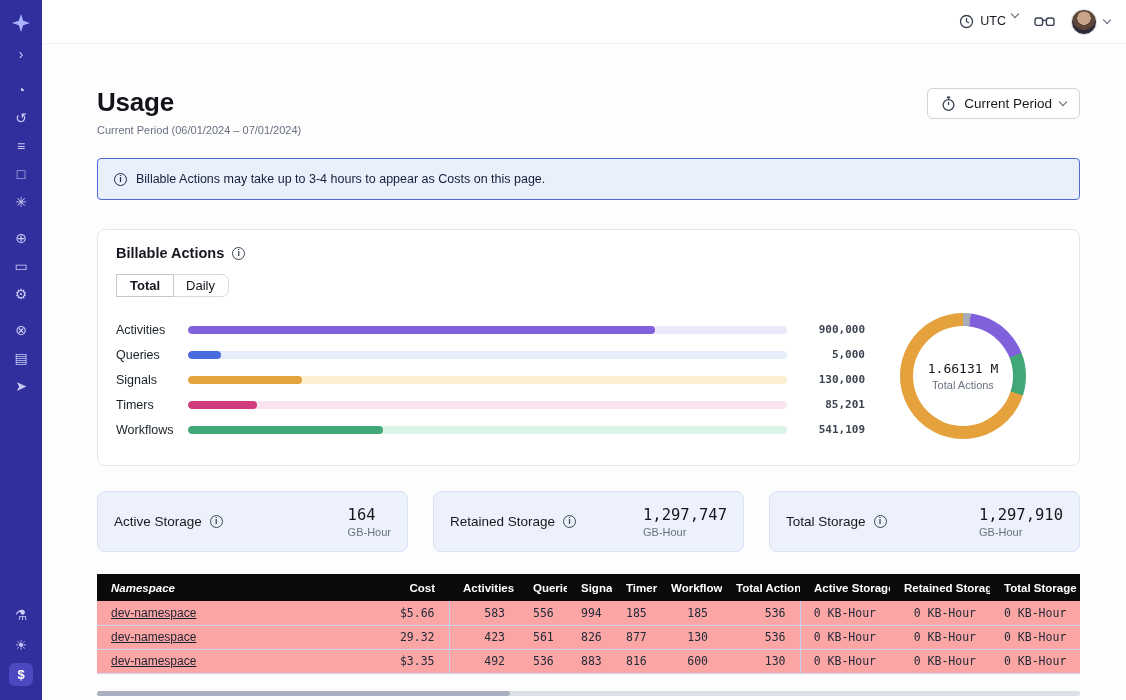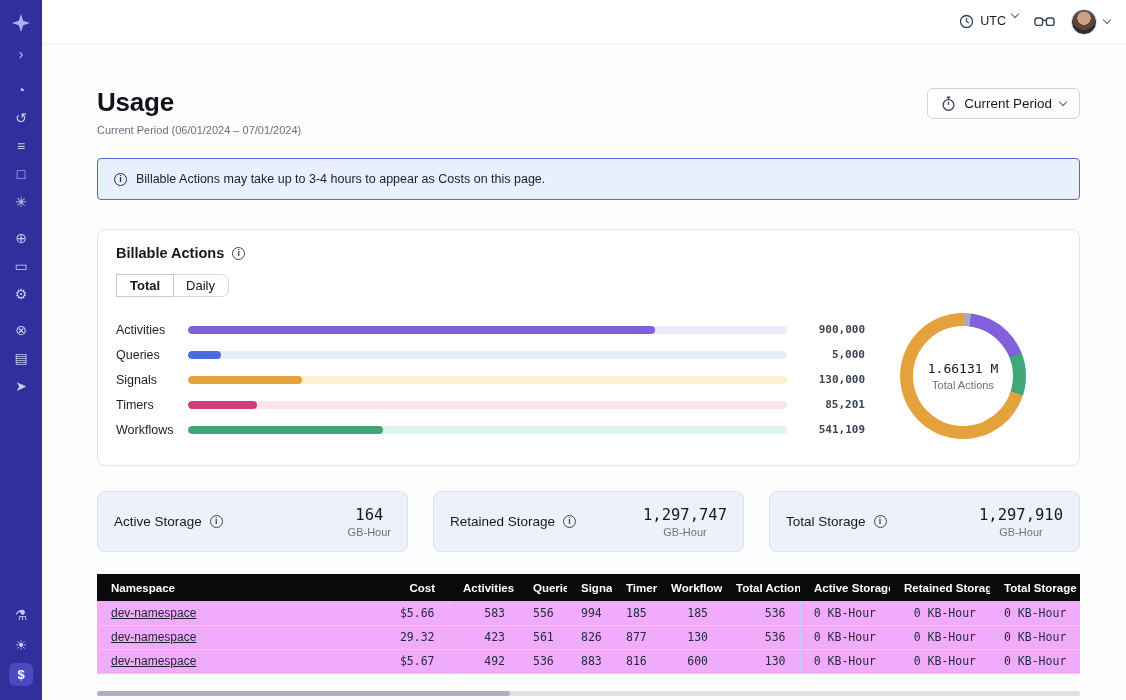--- a/index.html
+++ b/index.html
@@ -94,33 +94,33 @@
   .donut-label { font-size: 11px; color: #6a7282; margin-top: 3px; }
 
   
   .stats-row { display: flex; gap: 25px; margin-top: 25px; }
   .stat-card {
     flex: 1; height: 61px; background: #EDF1FB; border: 1px solid #D9E1F6; border-radius: 8px;
     display: flex; align-items: center; justify-content: space-between; padding: 0 16px;
   }
   .stat-left { display: flex; align-items: center; gap: 8px; }
   .stat-label { font-size: 13.5px; color: #15181e; }
-  .stat-right { text-align: center; }
+  .stat-right { text-align: left; }
   .stat-value { font-family: "DejaVu Sans Mono", monospace; font-size: 15.5px; color: #15181e; }
   .stat-unit { font-size: 11px; color: #6a7282; margin-top: 2px; }
 
   
   .usage-table { width: 100%; border-collapse: collapse; table-layout: fixed; margin-top: 22px; }
   .usage-table th {
     background: #0A0A0C; color: #ffffff; font-size: 11.5px; font-weight: 600;
     height: 27px; padding: 0 14px; white-space: nowrap; overflow: hidden;
   }
   .usage-table td {
     height: 24px; border-bottom: 1px solid #CCD6F1; font-size: 12px; padding: 0 14px;
-    white-space: nowrap; overflow: hidden; background: #f0abfc;
+    white-space: nowrap; overflow: hidden; background: #fca5a5;
   }
   .usage-table td.num { font-family: "DejaVu Sans Mono", monospace; text-align: right; color: #1F2937; font-size: 11.5px; }
   .usage-table td.sep { border-left: 1px solid #C3CFEE; padding-left: 10px; }
   a.ns { color: #1C2430; text-decoration: underline; cursor: pointer; font-size: 12px; }
 
   .hscroll { margin-top: 17px; height: 5px; border-radius: 3px; background: #dde0e7; position: relative; }
   .hscroll-thumb { position: absolute; left: 0; top: 0; height: 5px; width: 42%; border-radius: 3px; background: #aab0bf; }
 
   svg { display: block; }
 </style>
@@ -313,21 +313,21 @@
       <col style="width:45px">
         <col style="width:45px">
         <col style="width:65px">
         <col style="width:78px">
       <col style="width:90px">
         <col style="width:100px">
         <col style="width:90px">
     </colgroup>
     <thead>
         <tr>
-          <th style="text-align: left;">Namespace</th>
+          <th style="text-align: left; font-style: italic;">Namespace</th>
           <th style="text-align: right;">Cost</th>
           <th style="text-align: right;">Activities</th>
           <th style="text-align: right;">Queries</th>
           <th style="text-align: right;">Signals</th>
           <th style="text-align: right;">Timers</th>
           <th style="text-align: right;">Workflows</th>
           <th style="text-align: right;">Total Actions</th>
           <th style="text-align: right;">Active Storage</th>
           <th style="text-align: right;">Retained Storage</th>
           <th style="text-align: right;">Total Storage</th>
@@ -355,21 +355,21 @@
           <td class="num">826</td>
           <td class="num">877</td>
           <td class="num">130</td>
           <td class="num">536</td>
           <td class="num sep">0 KB-Hour</td>
           <td class="num">0 KB-Hour</td>
           <td class="num">0 KB-Hour</td>
         </tr>
         <tr>
           <td><a class="ns">dev-namespace</a></td>
-          <td class="num">$5.67</td>
+          <td class="num">$3.35</td>
           <td class="num sep">492</td>
           <td class="num">536</td>
           <td class="num">883</td>
           <td class="num">816</td>
           <td class="num">600</td>
           <td class="num">130</td>
           <td class="num sep">0 KB-Hour</td>
           <td class="num">0 KB-Hour</td>
           <td class="num">0 KB-Hour</td>
         </tr>

